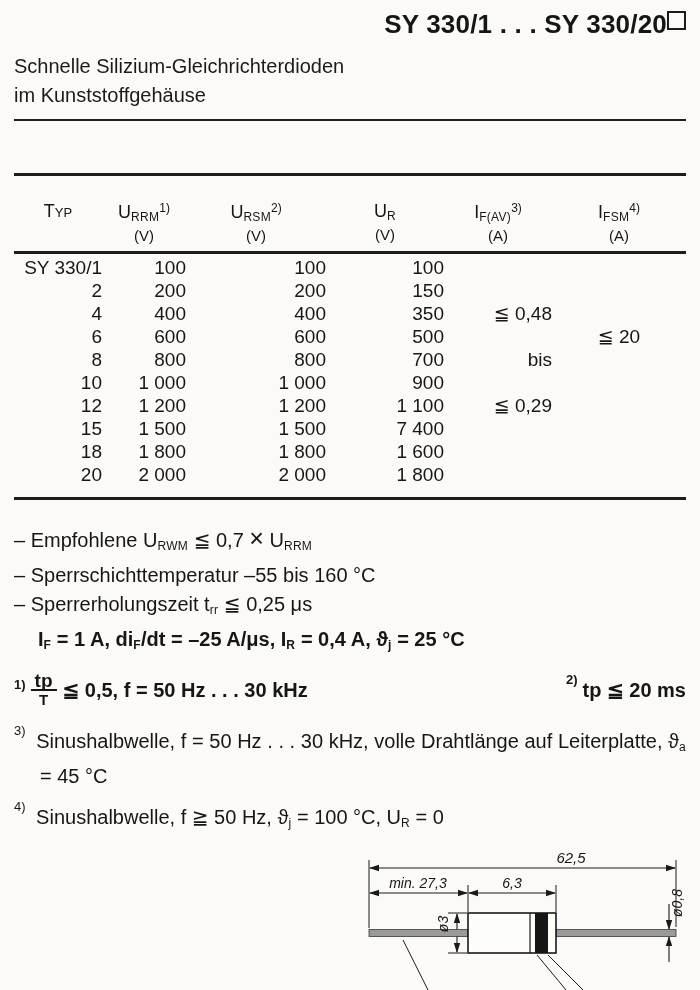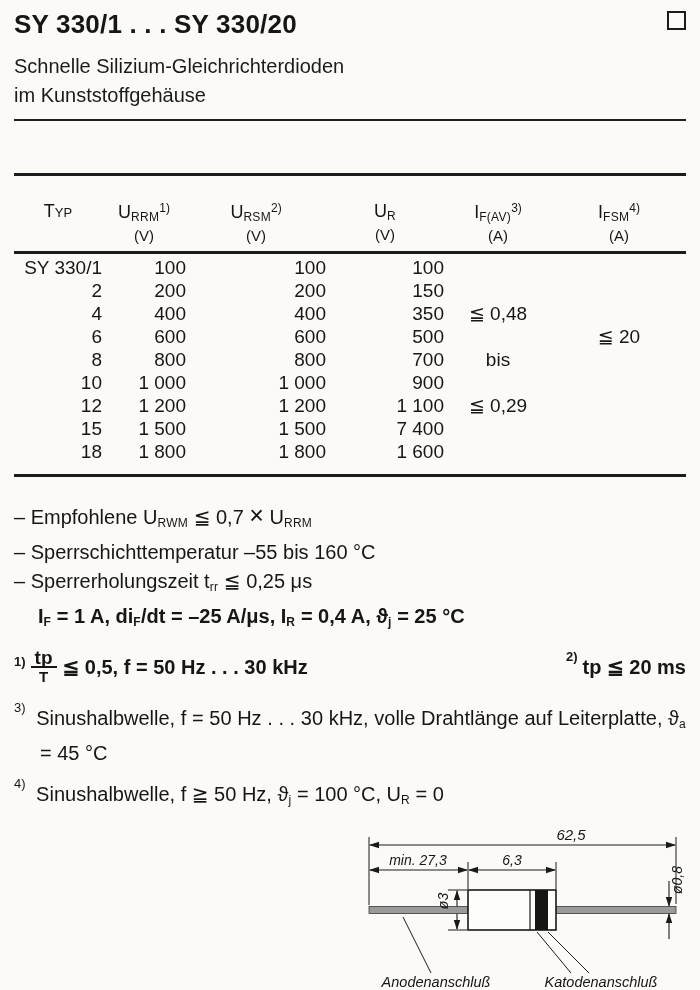--- a/index.html
+++ b/index.html
@@ -3,21 +3,21 @@
 <meta charset="utf-8">
 <style>
   html,body{margin:0;padding:0;background:#d8d8d4;}
   .page{
     position:relative; width:700px; height:990px; box-sizing:border-box;
     margin:0 auto; padding:8px 14px 0 14px; overflow:hidden;
     background:#fbfaf6; color:#161616;
     font-family:"Liberation Sans", sans-serif;
   }
   
-  .header{display:flex; justify-content:space-between; align-items:flex-start;}
+  .header{display:flex; justify-content:flex-end; align-items:flex-start;}
   .title{margin:0; font-size:26px; font-weight:700; letter-spacing:.2px; line-height:32px;}
   .corner-box{width:15px; height:15px; border:2.5px solid #1b1b1b; margin-top:3px;}
   
   .subtitle{margin-top:12px; font-size:20px; line-height:29px; color:#1b1b1b;}
   .subtitle-rule{border-bottom:2.5px solid #1f1f1f; margin-top:9px;}
   
   .spec-table{width:100%; border-collapse:collapse; margin-top:52px;
     border-top:3px solid #1c1c1c; border-bottom:3px solid #1c1c1c; font-size:19px;}
   .spec-table thead tr{border-bottom:3px solid #1c1c1c;}
   .spec-table th{font-weight:400; padding:25px 0 7px; vertical-align:top; font-size:18px;}
@@ -25,21 +25,21 @@
   .hsym sub{font-size:12px; vertical-align:-3px; letter-spacing:.3px;}
   .hsym sup{font-size:12px; vertical-align:6px;}
   .hunit{font-size:15px; margin-top:3px; font-weight:400;}
   .spec-table tbody td{line-height:23px; padding:0; white-space:nowrap;}
   .spec-table tbody tr:first-child td{padding-top:2px;}
   .spec-table tbody tr:last-child td{padding-bottom:11px;}
   .c-typ{text-align:right; padding-right:2px;}
   .c-urrm{text-align:right; padding-right:8px;}
   .c-ursm{text-align:right; padding-right:26px;}
   .c-ur{text-align:right; padding-right:23px;}
-  .c-ifav{text-align:center;}
+  .c-ifav{text-align:right;}
   .c-ifsm{text-align:center; padding-left:14px;}
   
   .notes{margin-top:24px; font-size:20px; line-height:29px;}
   .ss{font-size:12px; vertical-align:-3px; letter-spacing:.3px;}
   .bigx{font-size:1.25em;}
   .note-indent{padding-left:24px;font-weight:bold;}
   
   .footnotes{font-size:20px;}
   .fnrow{display:flex; justify-content:space-between; align-items:center; margin-top:12px; font-weight:700;}
   .fnleft{display:flex; align-items:center;}
@@ -171,20 +171,28 @@
         <td class="c-ursm">1 500</td>
         <td class="c-ur">7 400</td>
         <td class="c-ifav"></td>
         <td class="c-ifsm"></td>
       </tr>
       <tr>
         <td class="c-typ">18</td>
         <td class="c-urrm">1 800</td>
         <td class="c-ursm">1 800</td>
         <td class="c-ur">1 600</td>
+        <td class="c-ifav"></td>
+        <td class="c-ifsm"></td>
+      </tr>
+      <tr>
+        <td class="c-typ">20</td>
+        <td class="c-urrm">2 000</td>
+        <td class="c-ursm">2 000</td>
+        <td class="c-ur">1 800</td>
         <td class="c-ifav"></td>
         <td class="c-ifsm"></td>
       </tr>
     </tbody>
   </table>
 
   <div class="notes">
     <div class="note"><span>– Empfohlene U</span><sub class="ss">RWM</sub><span> ≦ 0,7 </span><span class="bigx">×</span><span> U</span><sub class="ss">RRM</sub></div>
     <div class="note">– Sperrschichttemperatur –55 bis 160 °C</div>
     <div class="note"><span>– Sperrerholungszeit t</span><sub class="ss">rr</sub><span> ≦ 0,25 μs</span></div>

